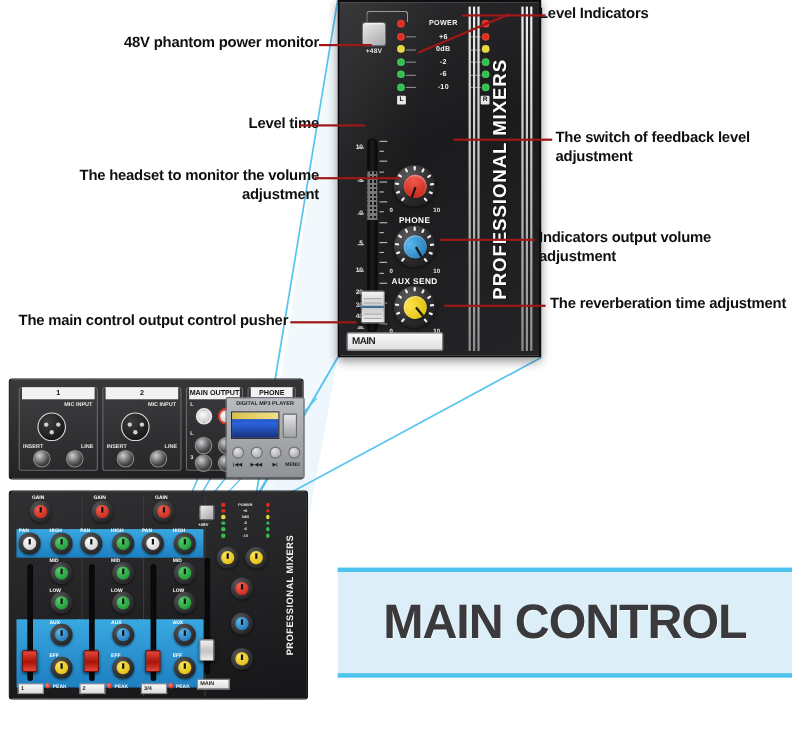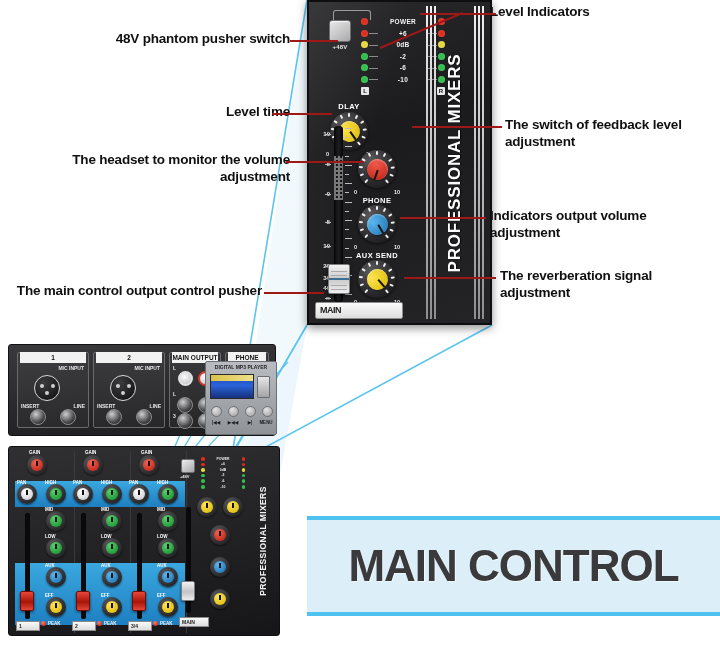--- a/index.html
+++ b/index.html
@@ -425,43 +425,20 @@
         <span class="meter-txt">-10</span>
         <span class="led" style="background:#2fbf4a"></span>
       </div>
       <div class="lr-row">
         <span class="lr-box">L</span>
         <span style="flex:1"></span>
         <span class="lr-box">R</span>
       </div>
     </div>
 
-  <div class="knob-unit" style="left:14px; top:100px; width:52px;">
-    <div class="knob-name top">DLAY</div>
-    <div class="knob">
-      <div class="ticks">
-          <i style="transform: rotate(-140deg);"></i>
-          <i style="transform: rotate(-112deg);"></i>
-          <i style="transform: rotate(-84deg);"></i>
-          <i style="transform: rotate(-56deg);"></i>
-          <i style="transform: rotate(-28deg);"></i>
-          <i style="transform: rotate(0deg);"></i>
-          <i style="transform: rotate(28deg);"></i>
-          <i style="transform: rotate(56deg);"></i>
-          <i style="transform: rotate(84deg);"></i>
-          <i style="transform: rotate(112deg);"></i>
-          <i style="transform: rotate(140deg);"></i>
-        </div>
-      <div class="cap cap-yellow" style="--r: -35deg; transform: rotate(-35deg);"></div>
-    </div>
-    <div class="knob-scale">
-      <span>0</span>
-      <span>10</span>
-    </div>
-  </div>
 
 
   <div class="knob-unit" style="left:42px; top:148px; width:52px;">
     <div class="knob">
       <div class="ticks">
           <i style="transform: rotate(-140deg);"></i>
           <i style="transform: rotate(-112deg);"></i>
           <i style="transform: rotate(-84deg);"></i>
           <i style="transform: rotate(-56deg);"></i>
           <i style="transform: rotate(-28deg);"></i>
@@ -587,21 +564,21 @@
     <div class="brand-stripes" style="left:2px;"></div>
     <div class="brand-stripes" style="left:6px;"></div>
     <div class="brand-stripes" style="left:10px;"></div>
     <div class="brand-stripes" style="right:2px;"></div>
     <div class="brand-stripes" style="right:6px;"></div>
     <div class="brand-stripes" style="right:10px;"></div>
     <div class="brand-text">PROFESSIONAL MIXERS</div>
   </div>
 </div>
 
-<div class="callout left" style="left:40px; top:31px; width:250px;">48V phantom pusher switch</div>
+<div class="callout left" style="left:40px; top:31px; width:250px;">48V phantom power monitor</div>
 <div class="leader" style="left:290px; top:40px; width:48px;"></div>
 
 <div class="callout left" style="left:100px; top:104px; width:190px;">Level time</div>
 <div class="leader" style="left:272px; top:113px; width:60px;"></div>
 
 <div class="callout left" style="left:0px; top:152px; width:290px;text-align:right;">The headset to monitor the volume adjustment</div>
 <div class="leader" style="left:286px; top:161px; width:78px;"></div>
 
 <div class="callout left" style="left:0px; top:283px; width:262px;">The main control output control pusher</div>
 <div class="leader" style="left:264px; top:292px; width:60px;"></div>
@@ -609,21 +586,21 @@
 <div class="callout right" style="left:490px; top:4px; width:210px;">Level Indicators</div>
 <div class="leader" style="left:420px; top:13px; width:76px;"></div>
 <div class="leader" style="left:380px; top:47px; width:90px; transform:rotate(-23deg); transform-origin:left center;"></div>
 
 <div class="callout right" style="left:505px; top:117px; width:210px;">The switch of feedback level adjustment</div>
 <div class="leader" style="left:412px; top:126px; width:90px;"></div>
 
 <div class="callout right" style="left:490px; top:208px; width:225px;">Indicators output volume adjustment</div>
 <div class="leader" style="left:400px; top:217px; width:86px;"></div>
 
-<div class="callout right" style="left:500px; top:268px; width:220px;">The reverberation signal adjustment</div>
+<div class="callout right" style="left:500px; top:268px; width:220px;">The reverberation time adjustment</div>
 <div class="leader" style="left:404px; top:277px; width:92px;"></div>
 
 <div class="product">
 
   <div class="prod-rear">
     <div class="jack-block" style="left:8px; width:72px;">
       <div class="jack-title">1</div>
       <div class="mini-lbl" style="right:4px; top:12px; text-align:right;">MIC INPUT</div>
       <div class="xlr" style="left:16px; top:22px;">
         <i style="left:5px;top:8px"></i>

